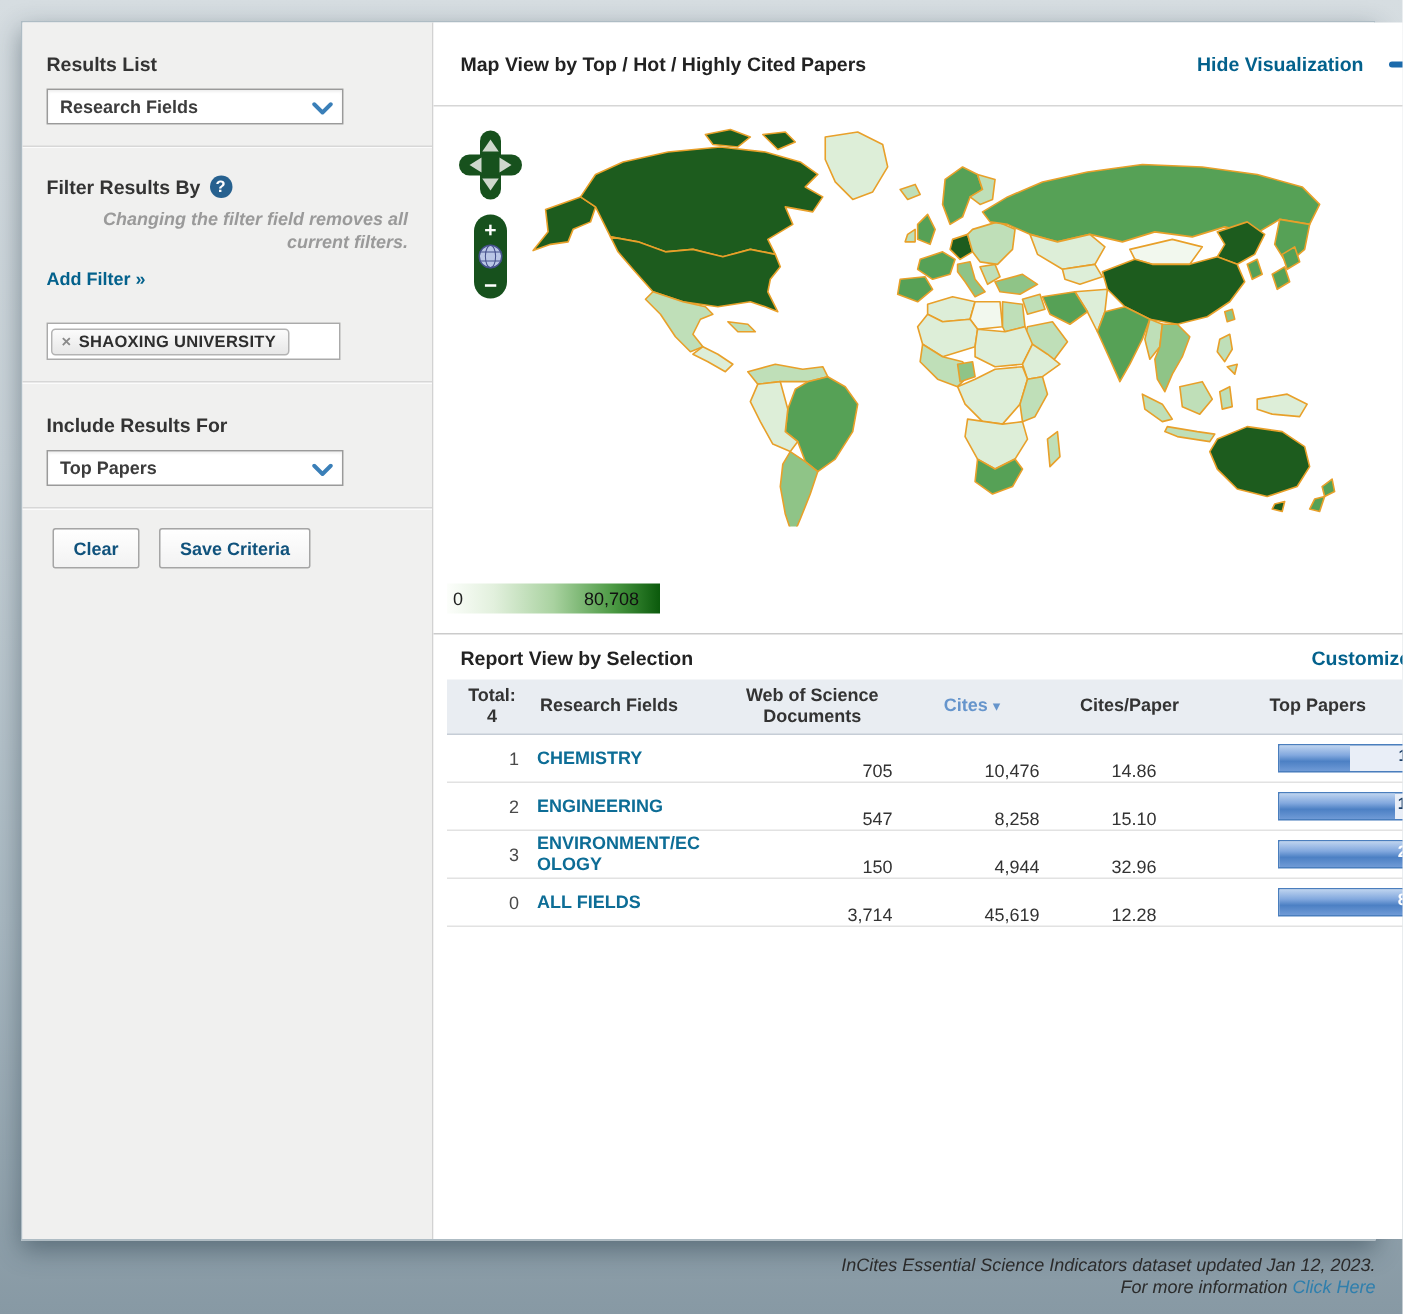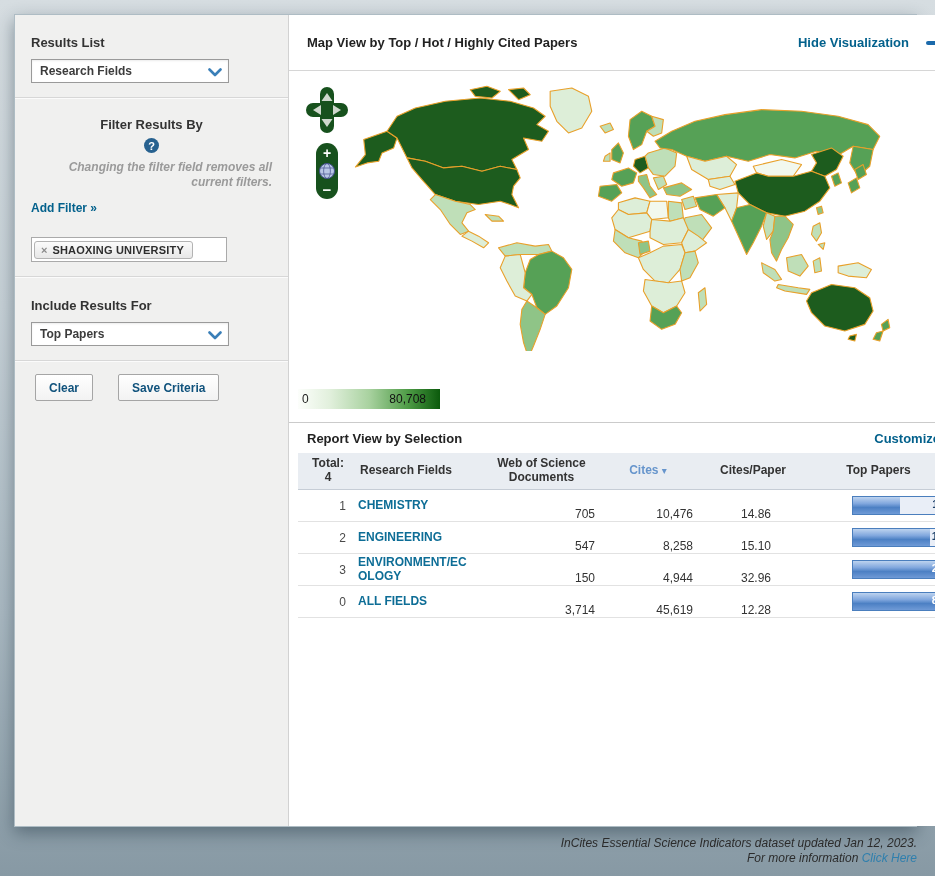--- a/index.html
+++ b/index.html
@@ -18,32 +18,32 @@
   .side-section{padding:12px 16px 14px 16px;}
   .side-divider{height:1px;background:#d7d7d7;border-bottom:1px solid #fbfbfb;}
   .side-title{font-size:13px;font-weight:bold;color:#333;margin:8px 0 9px 0;}
   .dropdown{
     position:relative;width:198px;height:24px;background:#fff;border:1px solid #9a9a9a;
     box-sizing:border-box;display:flex;align-items:center;padding-left:8px;cursor:pointer;
     box-shadow:inset 0 1px 2px rgba(0,0,0,.08);
   }
   .dropdown .dd-label{font-size:12px;font-weight:bold;color:#3c3c3c;}
   .dropdown svg{position:absolute;right:6px;top:8px;}
-  .filter-title-row{display:flex;align-items:center;gap:6px;margin:6px 0 7px 0;flex-direction:column;}
+  .filter-title-row{display:flex;align-items:center;gap:6px;margin:6px 0 7px 0;}
   .filter-title-row .t{font-size:13px;font-weight:bold;color:#333;}
   .help-icon{width:15px;height:15px;border-radius:50%;background:#27618f;color:#fff;
     font-size:11px;font-weight:bold;display:flex;align-items:center;justify-content:center;cursor:pointer;}
   .filter-note{font-size:12px;font-style:italic;color:#9a9a9a;font-weight:bold;line-height:1.25;margin:0 0 8px 0;text-align:right;}
   .add-filter{font-size:12px;font-weight:bold;color:#03618c;text-decoration:none;display:inline-block;margin-bottom:22px;cursor:pointer;}
   .filter-box{width:196px;min-height:24px;background:#fff;border:1px solid #aaa;box-sizing:border-box;padding:2px;}
   .chip{display:inline-flex;align-items:center;gap:5px;border:1px solid #b3b3b3;border-radius:3px;
     background:linear-gradient(180deg,#fbfbfb,#e7e7e7);padding:2px 8px 2px 6px;cursor:default;}
   .chip .x{color:#8a8a8a;font-size:11px;font-weight:bold;cursor:pointer;}
   .chip .lbl{font-size:11px;font-weight:bold;color:#2e2e2e;letter-spacing:.2px;}
-  .btn-row{display:flex;gap:25px;padding:12px 16px 0 20px;}
+  .btn-row{display:flex;gap:13px;padding:12px 16px 0 20px;}
   .btn{height:25px;padding:0 13px;border:1px solid #a5a5a5;border-radius:2px;
     background:linear-gradient(180deg,#ffffff,#f2f2f2);font-size:12px;font-weight:bold;color:#10527c;
     display:flex;align-items:center;cursor:pointer;}
   
   .main{flex:1;background:#fff;display:flex;flex-direction:column;position:relative;}
   .panel-header{height:56px;border-bottom:1px solid #d6d6d6;display:flex;align-items:center;
     justify-content:space-between;padding:0 20px 0 18px;flex:none;box-sizing:border-box;}
   .panel-title{font-size:13px;font-weight:bold;color:#222;}
   .hide-viz{display:flex;align-items:center;gap:17px;cursor:pointer;text-align:center;}
   .hide-viz .txt{font-size:13px;font-weight:bold;color:#03618c;}

